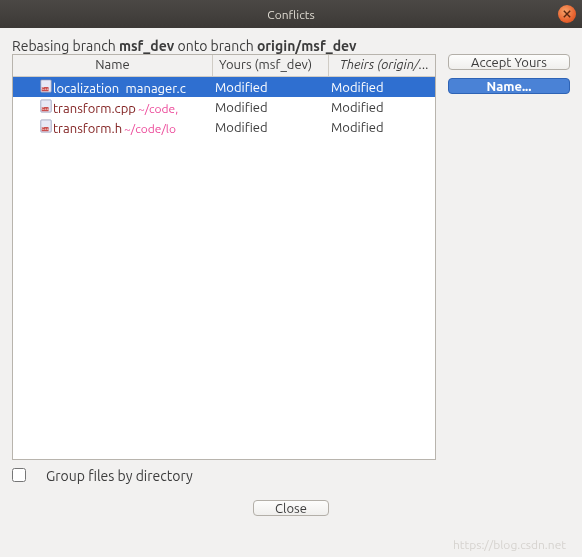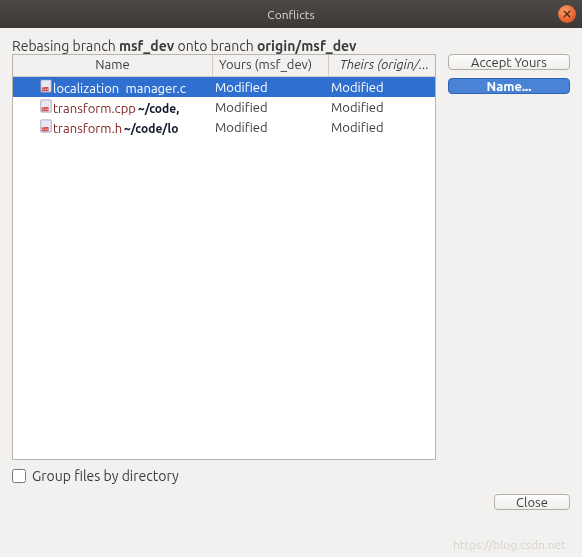--- a/index.html
+++ b/index.html
@@ -95,21 +95,21 @@
 }
 .td-yours { width: 116px; padding-left: 2px; }
 .td-theirs { flex: 1; padding-left: 2px; }
 .file-icon {
   width: 14px;
   height: 14px;
   flex-shrink: 0;
 }
 .fname { color: #7f1d1d; }
 .selected .fname { color: #fff; }
-.fpath { color: #0f172a; font-size: 12px; margin-left: 2px; font-weight: bold; }
+.fpath { color: #ec4899; font-size: 12px; margin-left: 2px; }
 .btn-col {
   display: flex;
   flex-direction: column;
   gap: 8px;
   flex: 1;
 }
 .btn {
   height: 16px;
   border: 1px solid #b3afa8;
   border-radius: 4px;
@@ -123,29 +123,29 @@
 }
 .btn-merge {
   background: #4a82d6;
   border: 1px solid #2e63b5;
   color: #fff;
   font-weight: bold;
 }
 .checkbox-row {
   margin-top: 8px;
   display: flex;
-  align-items: center;
-  gap: 6px;
+  align-items: flex-start;
+  gap: 20px;
   font-size: 14px;
 }
 .checkbox-row input { width: 14px; height: 14px; }
 .footer {
   display: flex;
-  justify-content: flex-end;
-  margin-top: 10px;
+  justify-content: center;
+  margin-top: 16px;
 }
 .footer .btn { width: 76px; }
 .watermark {
   position: absolute;
   bottom: 6px;
   right: 16px;
   color: #d6d3cf;
   font-size: 12px;
   pointer-events: none;
 }

